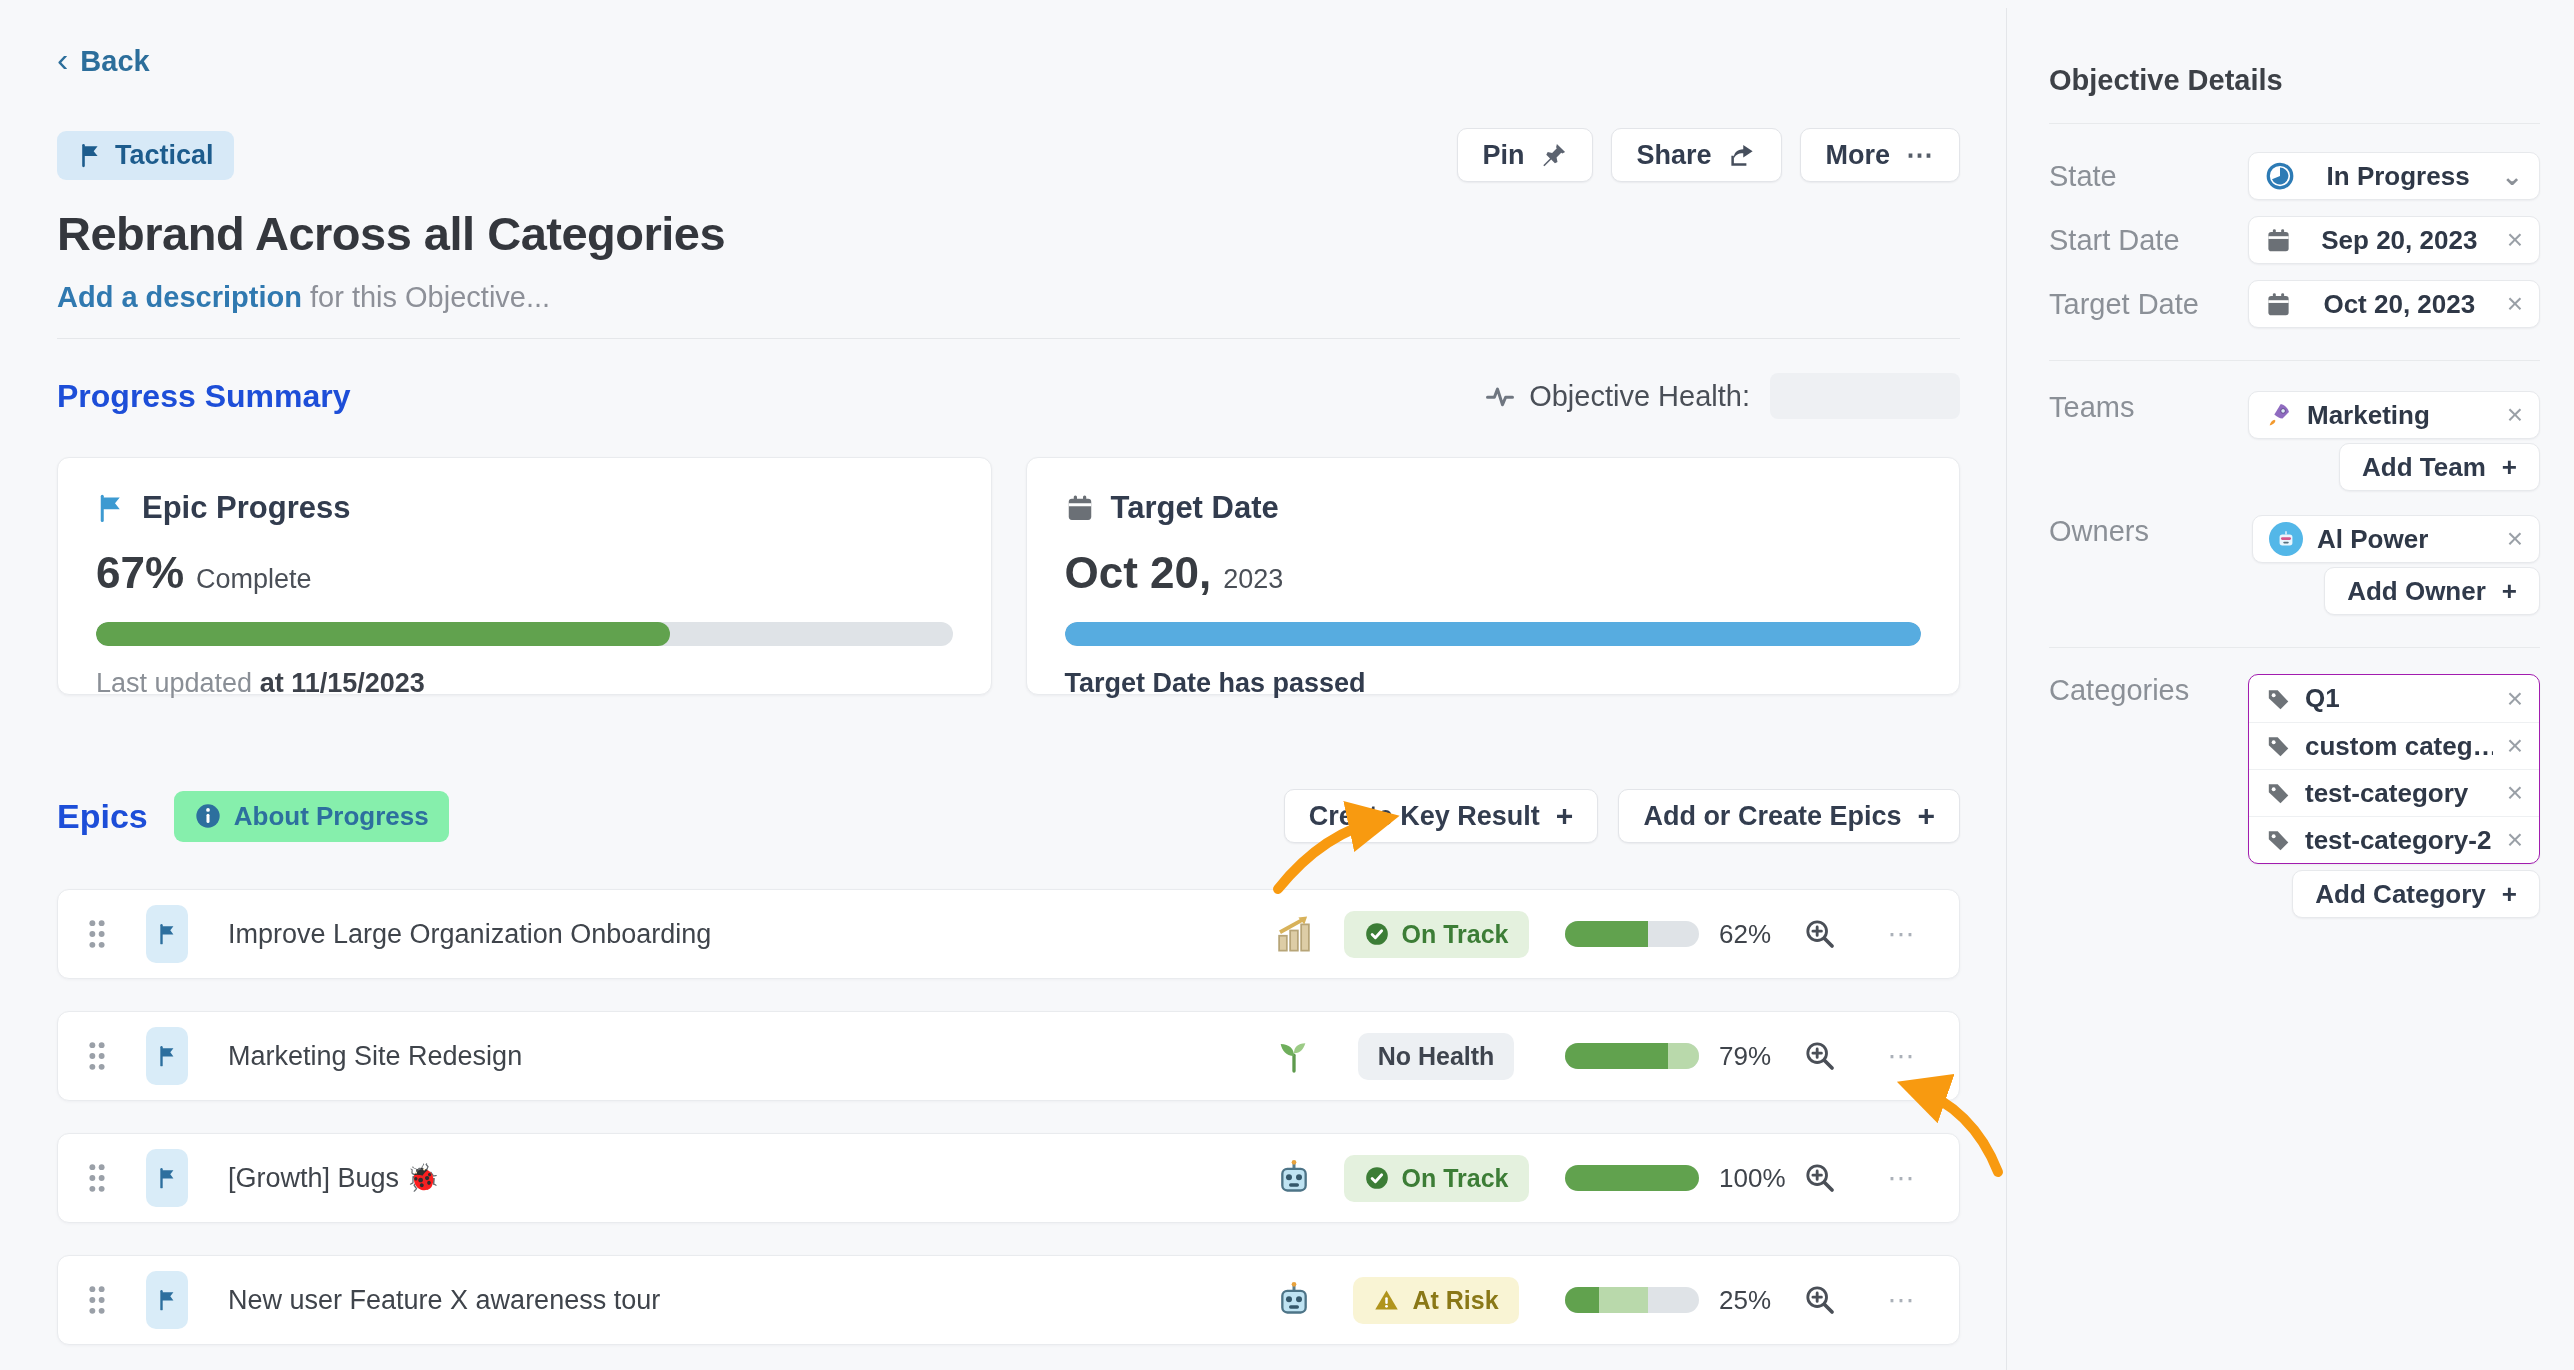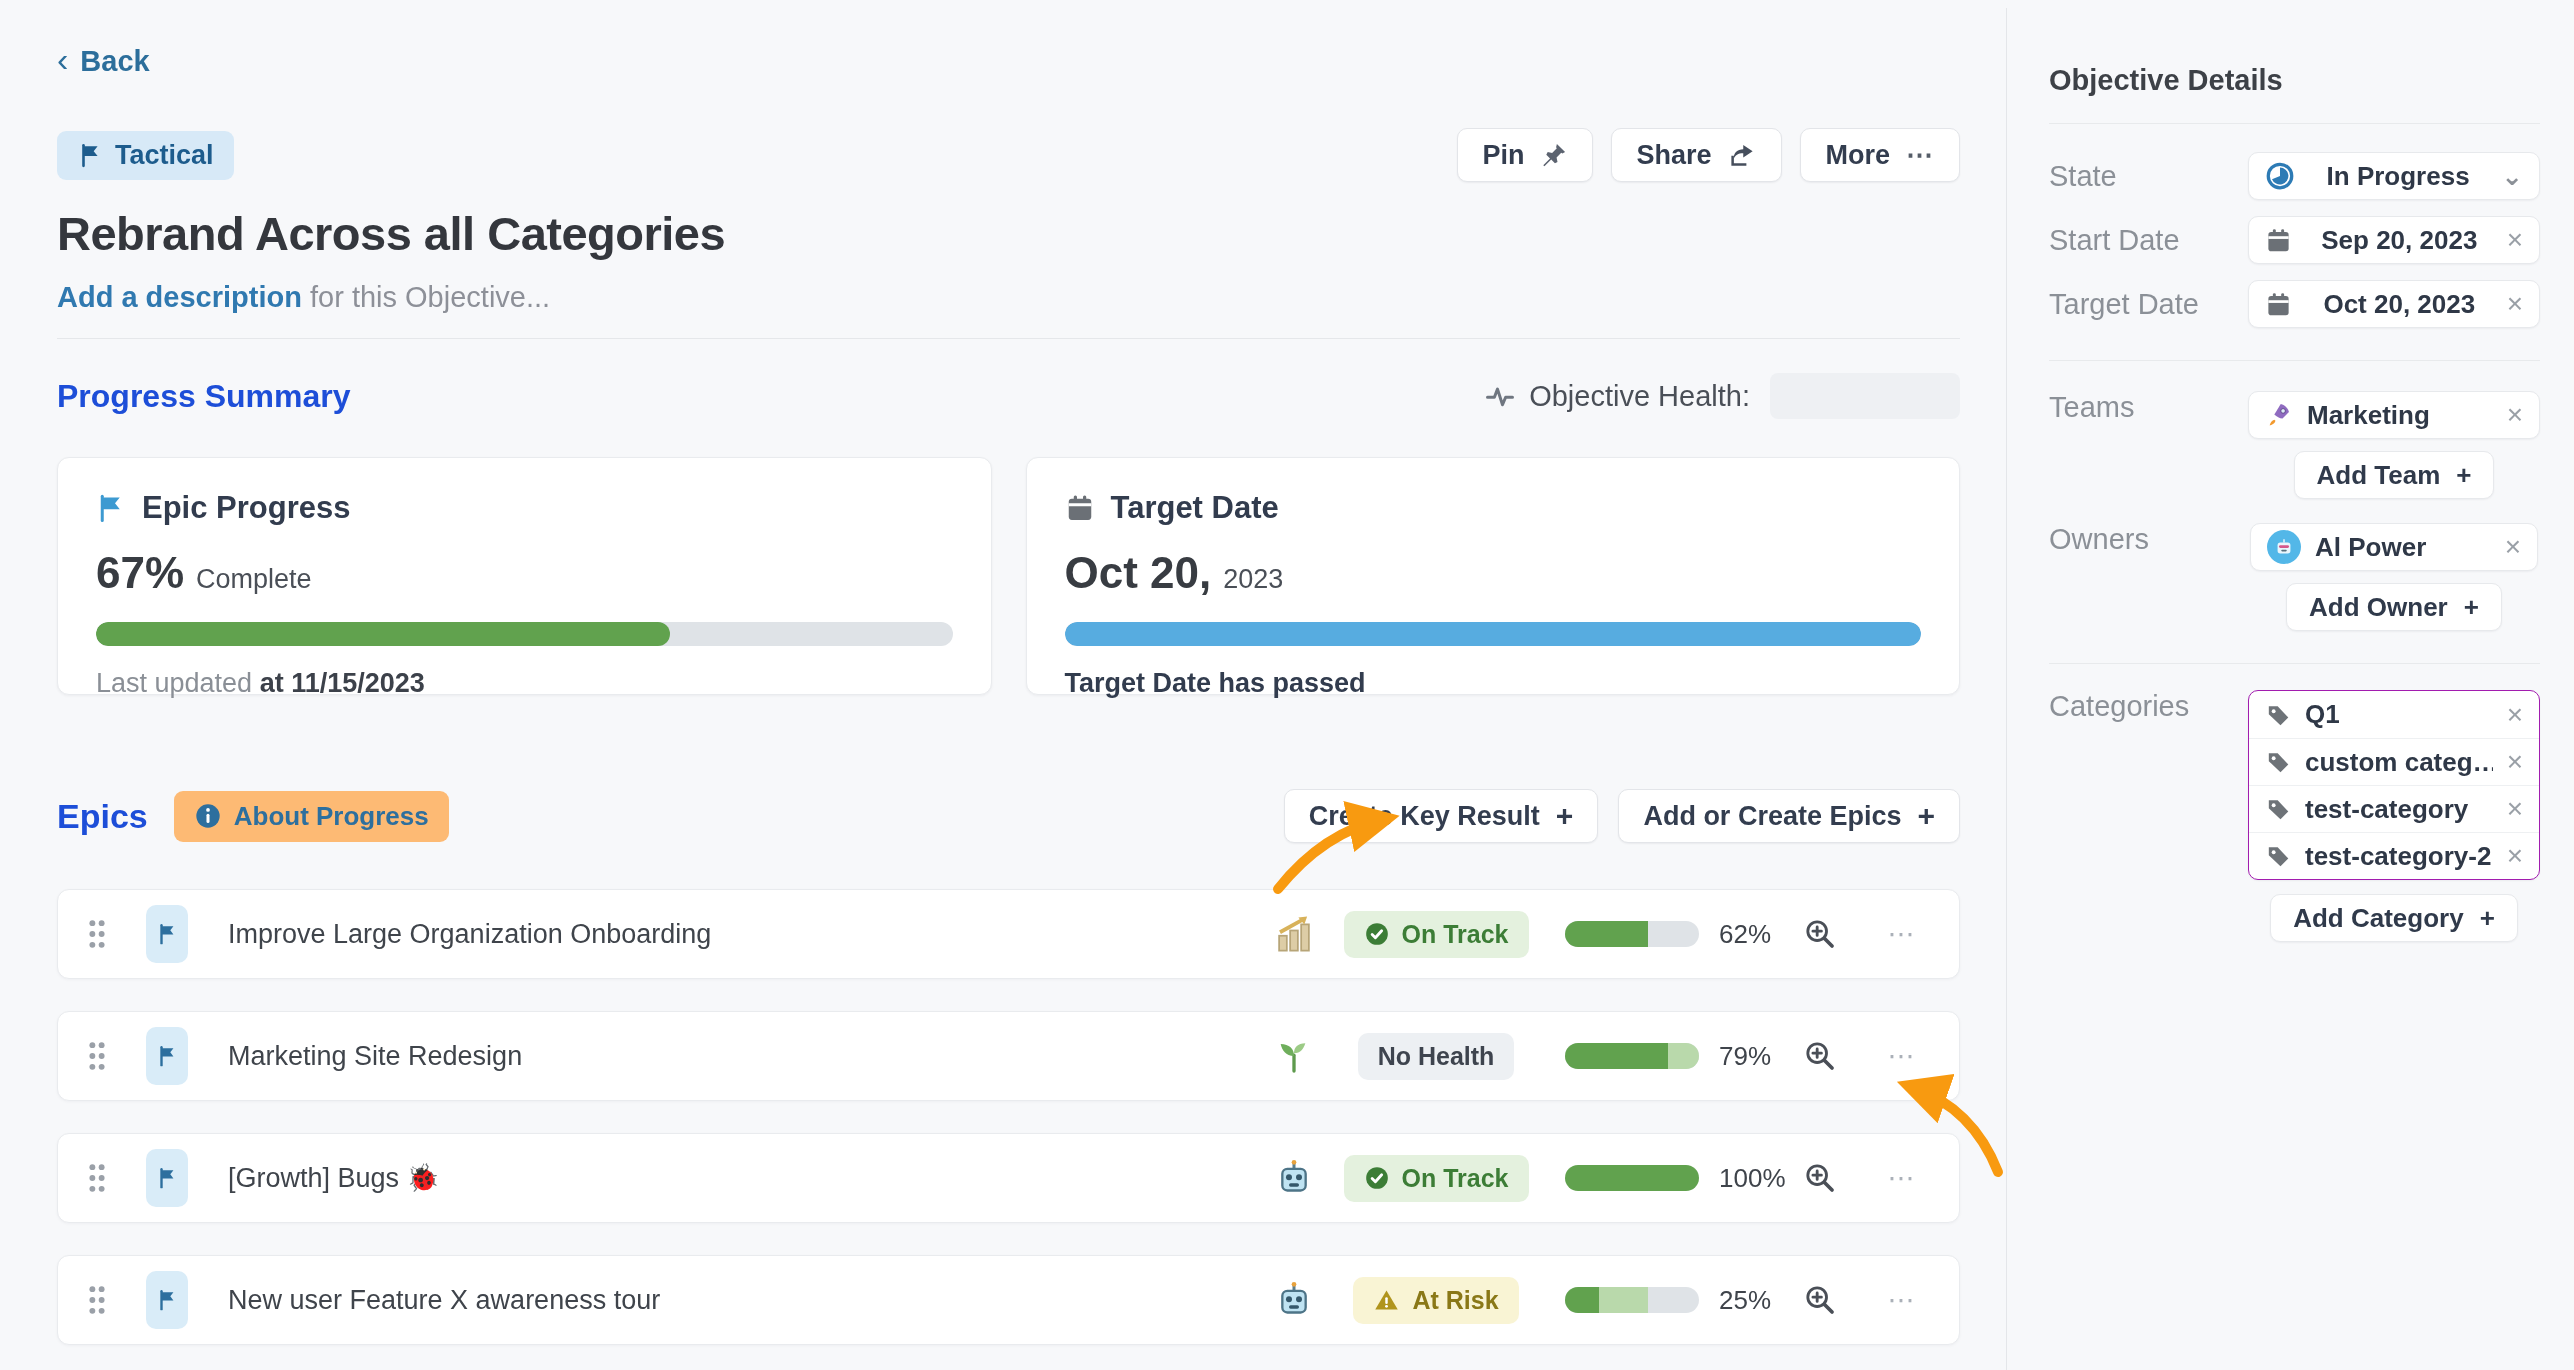--- a/index.html
+++ b/index.html
@@ -46,21 +46,21 @@
   .bar { margin-top:24px; height:24px; border-radius:12px; background:#dfe3e7; overflow:hidden; display:flex; }
   .bar .fill-green { background:#61a24e; height:100%; border-radius:12px; }
   .bar .fill-blue  { background:#57ace0; height:100%; border-radius:12px; }
   .card-foot { margin-top:22px; font-size:27px; color:#8a8f96; }
   .card-foot b { color:#3c414a; }
   .card-foot.dark { color:#323c4e; font-weight:700; }
 
   
   .epics-head { margin-top:94px; display:flex; justify-content:space-between; align-items:center; }
   .epics-left { display:flex; align-items:center; gap:26px; }
-  .about-badge { display:inline-flex; align-items:center; gap:12px; background:#fdba74;
+  .about-badge { display:inline-flex; align-items:center; gap:12px; background:#86efac;
     color:#2d6f9e; border-radius:9px; padding:10px 20px; font-size:26px; font-weight:600; cursor:pointer; }
   .epics-actions { display:flex; gap:20px; }
   .rows { margin-top:46px; display:flex; flex-direction:column; gap:32px; }
   .erow { height:90px; background:#fff; border:1px solid #e9ebee; border-radius:12px;
     display:flex; align-items:center; padding:0 36px 0 28px; box-shadow:0 1px 3px rgba(16,24,40,.04); }
   .drag { cursor:grab; display:flex; }
   .flag-chip { margin-left:38px; width:42px; height:58px; border-radius:10px; background:#d9ecf8;
     display:flex; align-items:center; justify-content:center; }
   .ename { margin-left:40px; font-size:27px; color:#3f444b; }
   .erow-right { margin-left:auto; display:flex; align-items:center; }
@@ -84,21 +84,21 @@
   .field { display:flex; align-items:center; margin-top:16px; }
   .field.first { margin-top:28px; }
   .flabel { flex:1; font-size:29px; color:#8b9097; }
   .pill { width:292px; height:48px; background:#fff; border:1px solid #e7e9ec; border-radius:10px;
     display:flex; align-items:center; padding:0 16px; gap:14px; font-size:26px; font-weight:700;
     color:#2f3847; box-shadow:0 1px 2px rgba(16,24,40,.05); cursor:pointer; }
   .pill .grow { flex:1; }
   .pill .x, .cat-row .x { color:#9aa0a7; font-size:28px; font-weight:400; cursor:pointer; }
   .pill .chev-d { color:#8b9097; font-size:26px; }
   .group { display:flex; align-items:flex-start; margin-top:30px; }
-  .vcol { width:292px; display:flex; flex-direction:column; align-items:center; gap:12px; }
+  .vcol { width:292px; display:flex; flex-direction:column; align-items:flex-end; gap:4px; }
   .add-btn { display:inline-flex; align-items:center; gap:16px; background:#fff; border:1px solid #e7e9ec;
     border-radius:10px; height:48px; padding:0 22px; font-size:26px; font-weight:700; color:#303a4b;
     box-shadow:0 1px 2px rgba(16,24,40,.05); cursor:pointer; }
   .cat-group { width:292px; background:#fff; border:1px solid #a21caf; border-radius:10px;
     box-shadow:0 1px 2px rgba(16,24,40,.05); overflow:hidden; }
   .cat-row { height:47px; display:flex; align-items:center; gap:14px; padding:0 16px;
     font-size:26px; font-weight:700; color:#2f3847; border-top:1px solid #eef0f2; cursor:pointer; }
   .cat-row:first-child { border-top:none; }
   .cat-row .name { flex:1; white-space:nowrap; overflow:hidden; }
   .avatar { width:34px; height:34px; border-radius:50%; background:#53b7e8;

